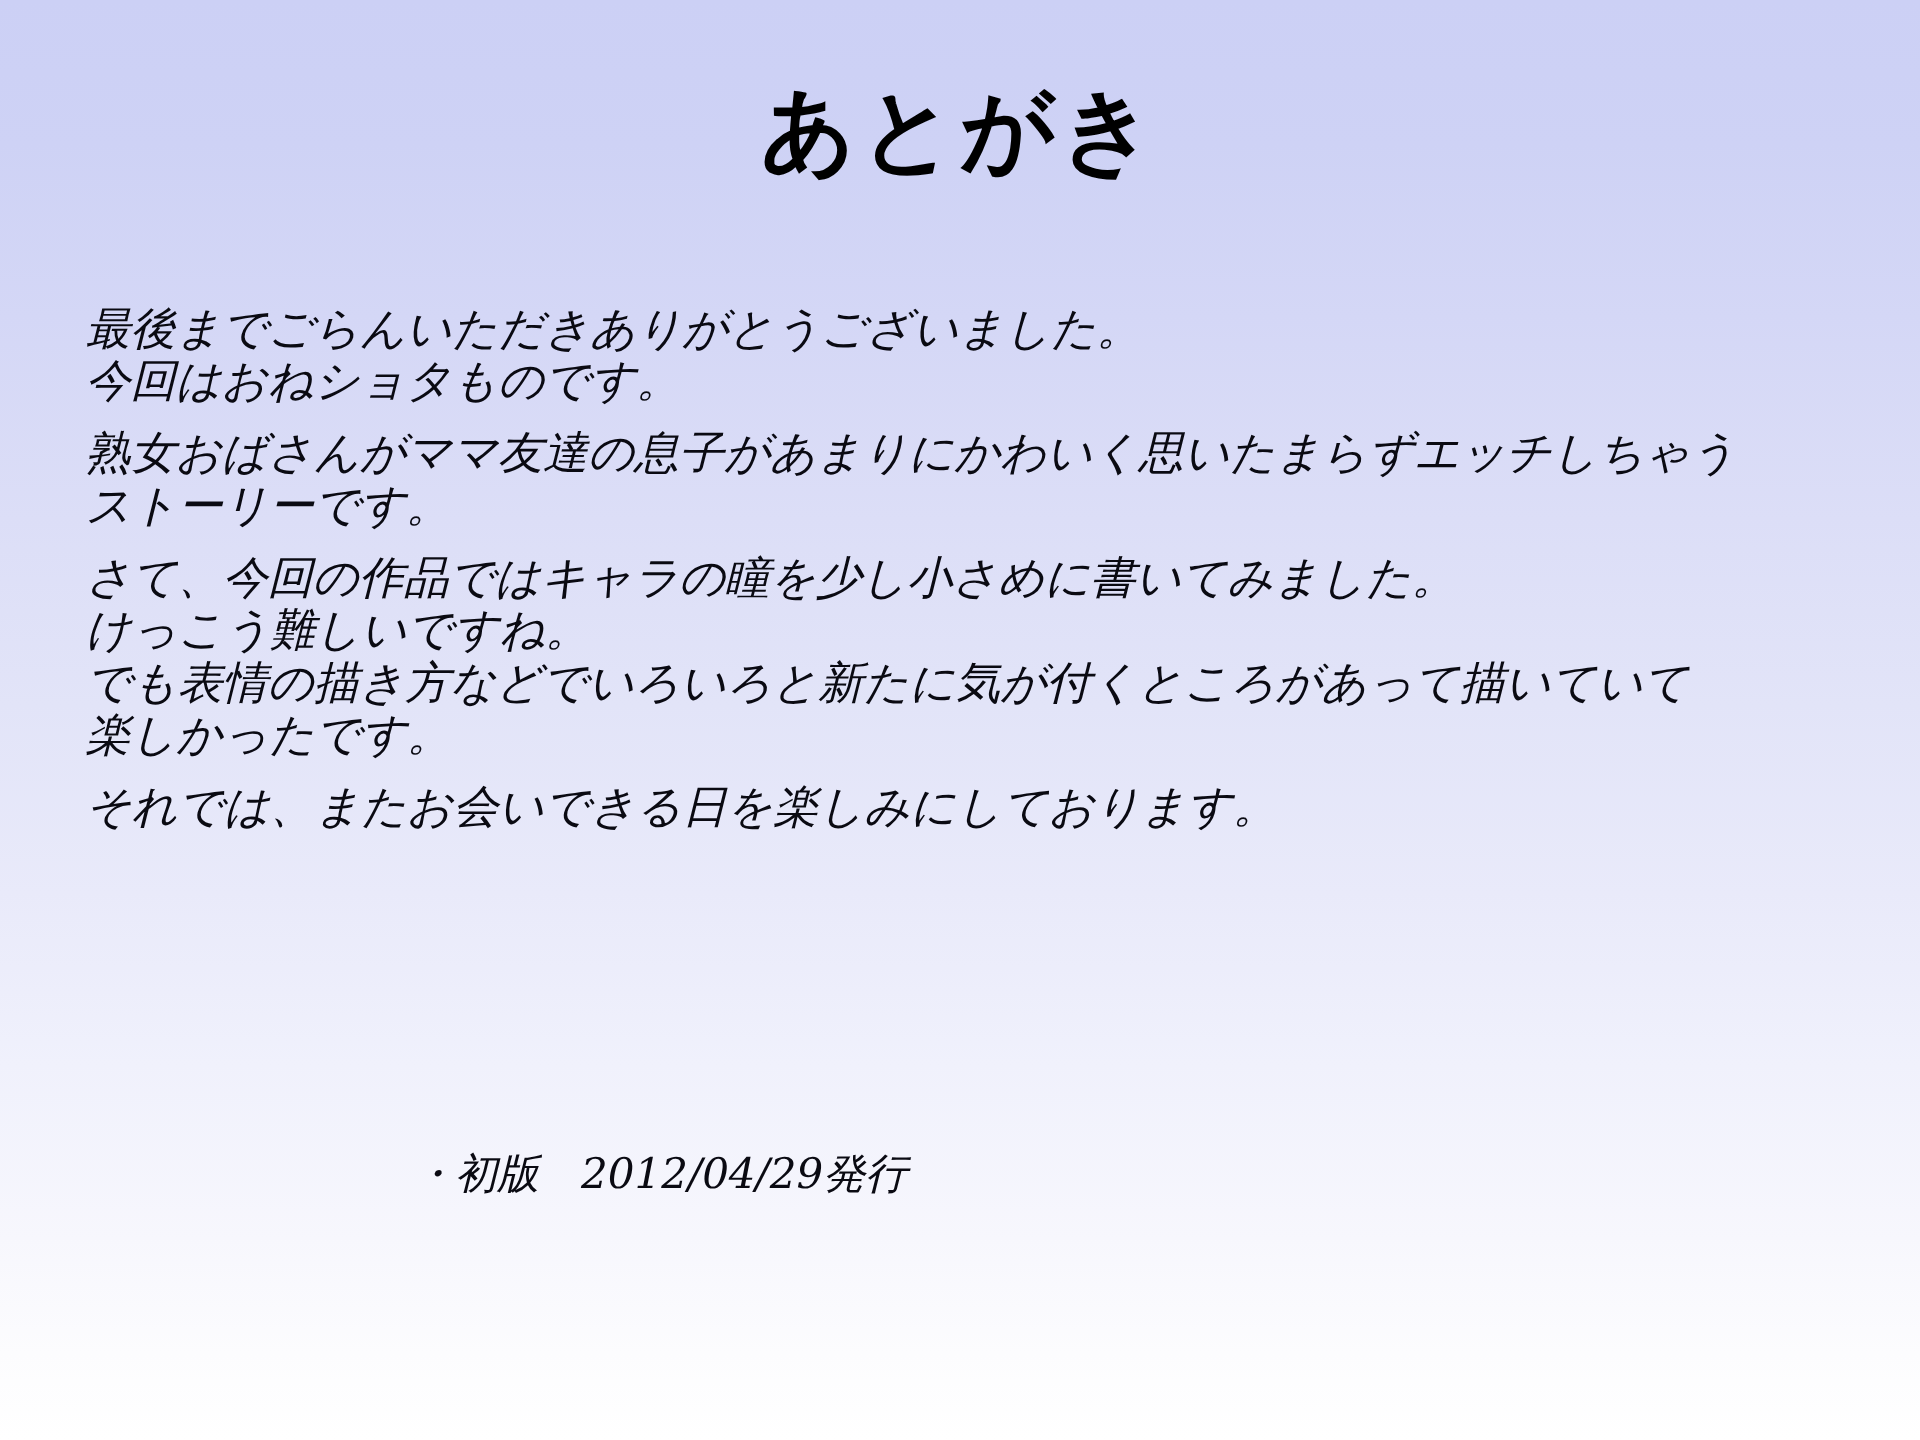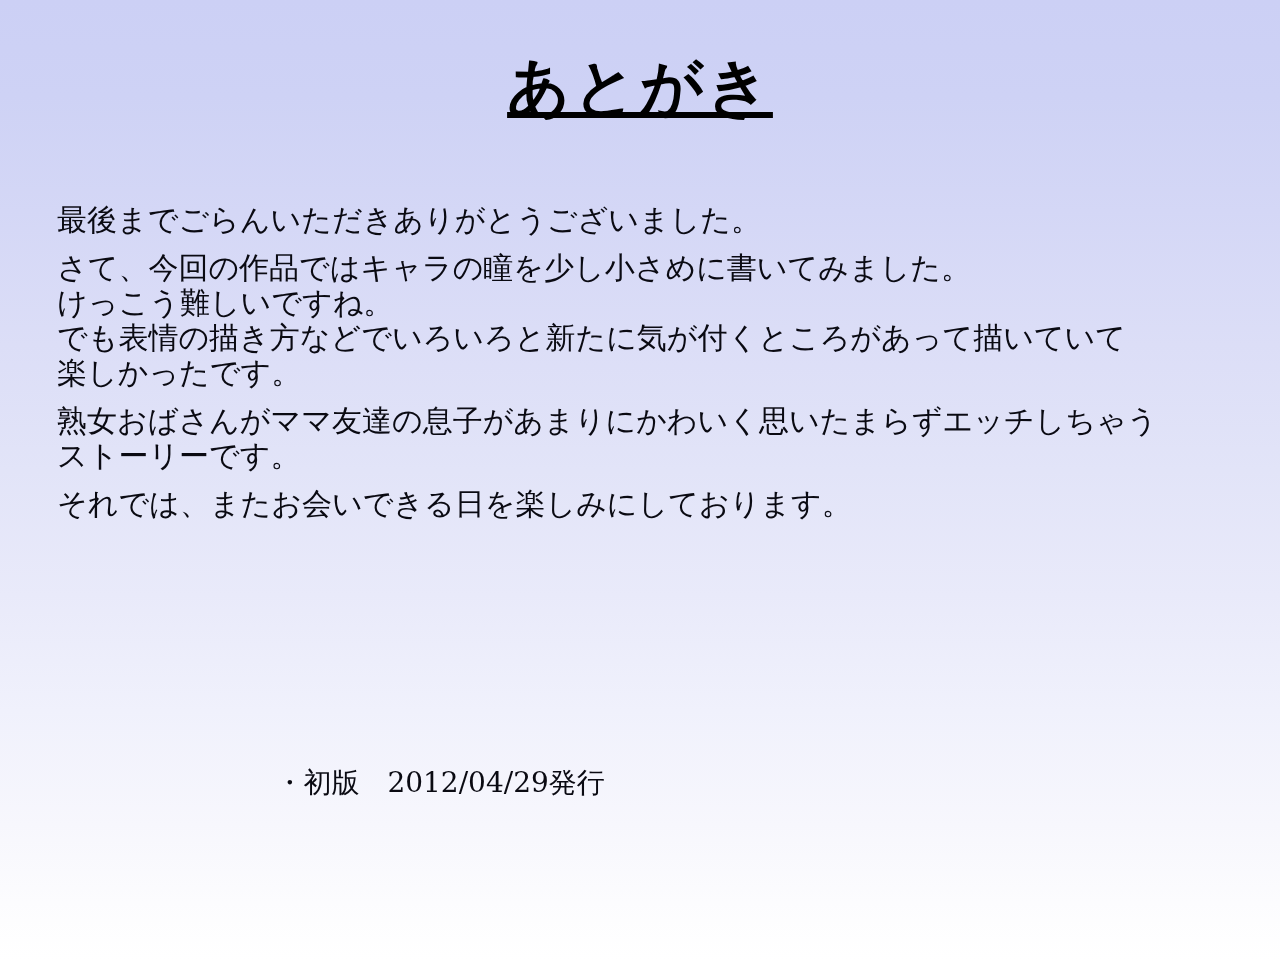--- a/index.html
+++ b/index.html
@@ -48,21 +48,20 @@
 
   .title {
     display: inline-block;
     font-family: "DejaVu Sans", "Liberation Sans", sans-serif;
     font-weight: bold;
     font-size: 62px;
     line-height: 1.18;
     letter-spacing: 3px;
     color: #000000;
     white-space: pre;
-    text-decoration: underline;
   }
 
   
   .body-copy {
     position: absolute;
     left: 57px;
     top: 202px;
     width: 1130px;
     font-family: "DejaVu Serif", serif;
     font-size: 30px;
@@ -75,20 +74,21 @@
     margin: 0 0 13px 0;
   }
 
   .para:last-child {
     margin-bottom: 18px;
   }
 
   .line {
     display: block;
     white-space: pre;
+    font-style: italic;
   }
 
   
   .colophon {
     position: absolute;
     left: 222px;
     top: 733px;
     font-family: "DejaVu Serif", serif;
     font-size: 28px;
     line-height: 33px;
@@ -105,32 +105,33 @@
 <div class="page">
 
   <div class="title-wrap">
     <h1 class="title">あとがき</h1>
   </div>
 
   <div class="body-copy">
 
     <p class="para">
       <span class="line">最後までごらんいただきありがとうございました。</span>
+      <span class="line">今回はおねショタものです。</span>
+    </p>
+
+    <p class="para">
+      <span class="line">熟女おばさんがママ友達の息子があまりにかわいく思いたまらずエッチしちゃう</span>
+      <span class="line">ストーリーです。</span>
     </p>
 
     <p class="para">
       <span class="line">さて、今回の作品ではキャラの瞳を少し小さめに書いてみました。</span>
       <span class="line">けっこう難しいですね。</span>
       <span class="line">でも表情の描き方などでいろいろと新たに気が付くところがあって描いていて</span>
       <span class="line">楽しかったです。</span>
-    </p>
-
-    <p class="para">
-      <span class="line">熟女おばさんがママ友達の息子があまりにかわいく思いたまらずエッチしちゃう</span>
-      <span class="line">ストーリーです。</span>
     </p>
 
     <p class="para">
       <span class="line">それでは、またお会いできる日を楽しみにしております。</span>
     </p>
 
   </div>
 
   <div class="colophon">
 

